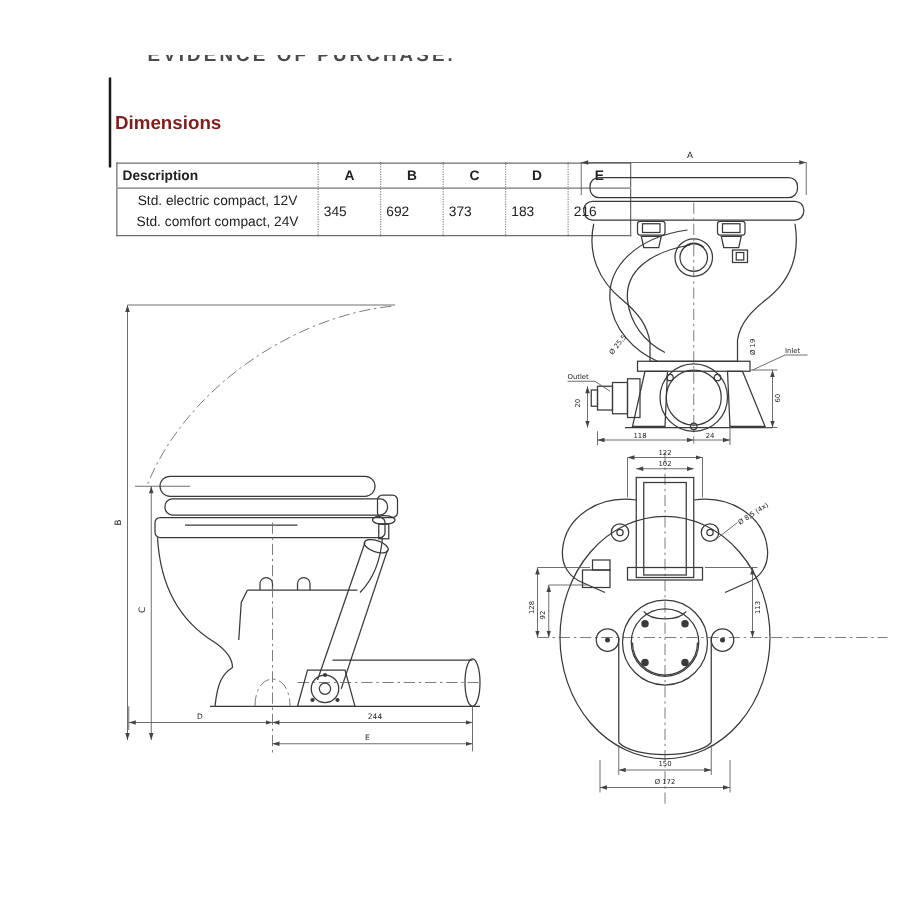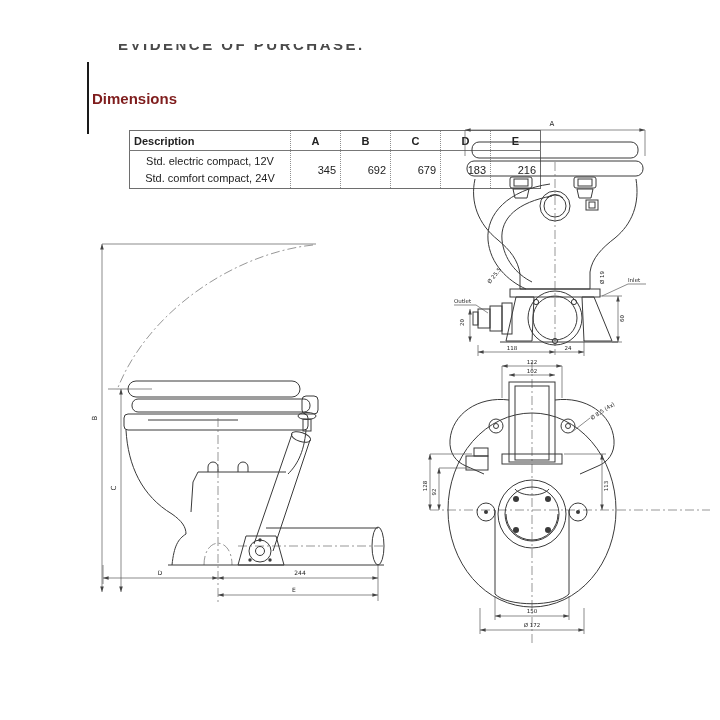--- a/index.html
+++ b/index.html
@@ -22,24 +22,24 @@
     position:absolute;left:92px;top:90px;font-size:15px;font-weight:bold;color:#7f1d1d;
   }
   
   table.dim{
     position:absolute;left:93px;top:130px;border-collapse:collapse;
     font-size:11px;color:#222;
   }
   table.dim th, table.dim td{
     border:1px dotted #8f8f8f;padding:0 4px;background:#fff;
   }
-  table.dim{border:1.5px solid #6e6e6e;margin-left:36px;}
+  table.dim{border:1.5px solid #6e6e6e;}
   table.dim th{font-weight:bold;height:19px;text-align:center;border-bottom:1px solid #777;}
   table.dim th.desc{text-align:left;width:152px;}
-  table.dim td{height:37px;text-align:right;width:41px;}
+  table.dim td{height:37px;text-align:left;width:41px;}
   table.dim td.desc{text-align:center;width:152px;}
   table.dim td.desc div{line-height:17px;white-space:nowrap;}
   
   .draw{position:absolute;}
   svg{display:block;}
   .dl{stroke:#3a3a3a;stroke-width:1;fill:none;}
   .thin{stroke:#5a5a5a;stroke-width:0.7;fill:none;}
   .cl{stroke:#6a6a6a;stroke-width:0.7;fill:none;stroke-dasharray:9 3 2 3;}
   .dot{fill:#3a3a3a;stroke:none;}
   text.lab{font-family:"DejaVu Sans",sans-serif;fill:#1c1c1c;stroke:none;}
@@ -65,21 +65,21 @@
     <th>D</th>
     <th>E</th>
   </tr>
   <tr>
     <td class="desc">
       <div>Std. electric compact, 12V</div>
       <div>Std. comfort compact, 24V</div>
     </td>
     <td>345</td>
     <td>692</td>
-    <td>679</td>
+    <td>373</td>
     <td>183</td>
     <td>216</td>
   </tr>
 </tbody>
   </table>
 
 <div class="draw" style="left:450px;top:112px;">
 <svg width="270" height="248" viewBox="0 0 270 248">
   <defs>
     <marker id="mA" markerWidth="9" markerHeight="8" refX="8" refY="4" orient="auto">

